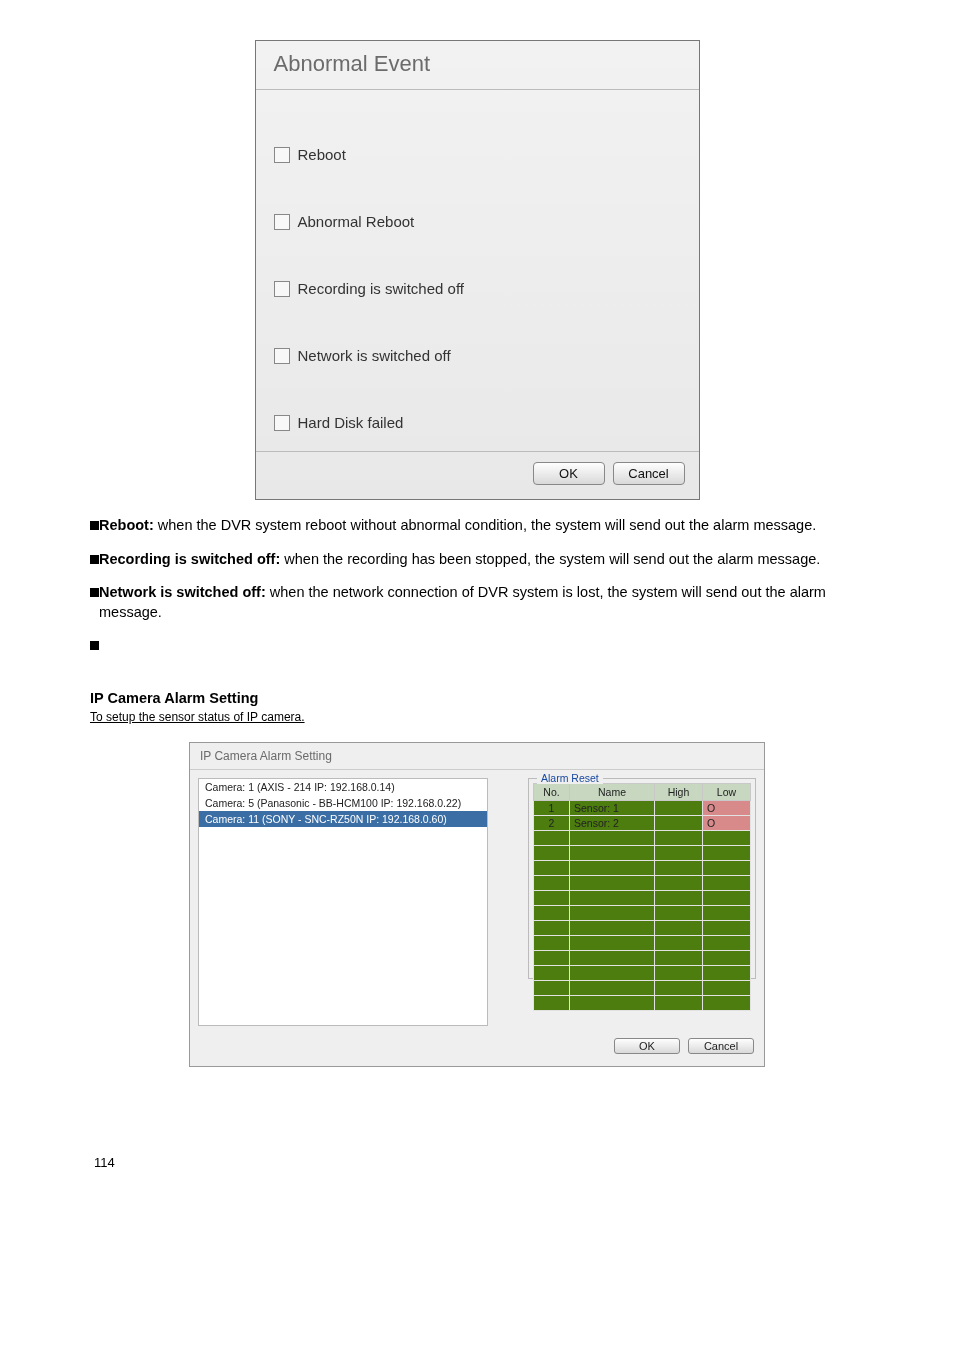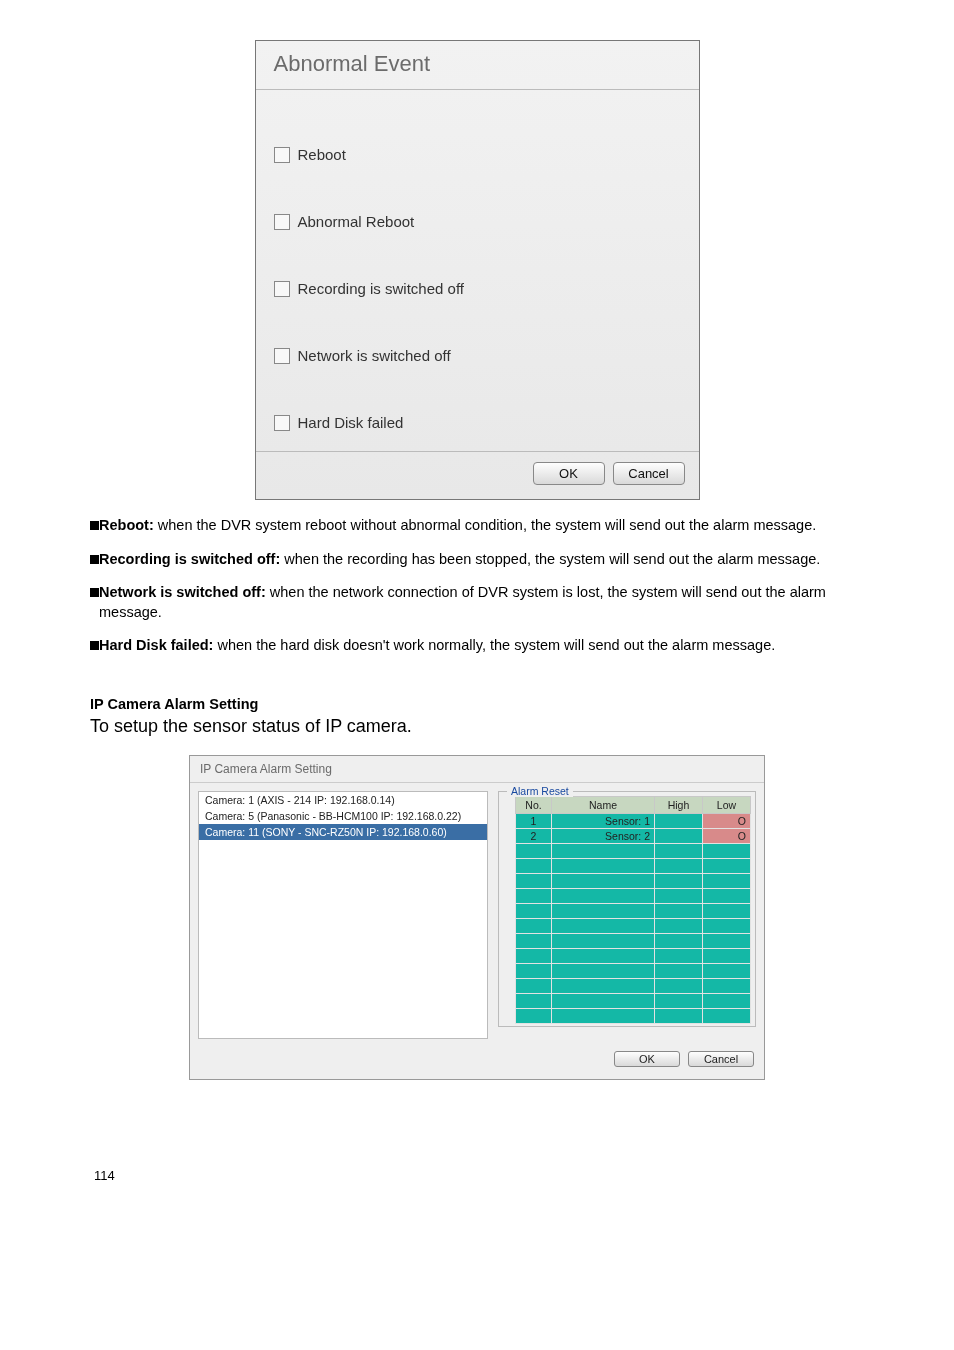--- a/index.html
+++ b/index.html
@@ -50,21 +50,21 @@
     cursor: pointer;
   }
 
   
   .bullets { margin: 0 0 40px 0; font-size: 14.5px; line-height: 1.35; color: #000; }
   .bullet { display: flex; align-items: flex-start; margin: 14px 0; }
   .sq { width: 9px; height: 9px; background: #000; flex: 0 0 auto; margin-top: 5px; }
   .bt b { font-weight: bold; }
 
   .section-hdr { font-weight: bold; font-size: 14.5px; margin: 10px 0 4px 0; }
-  .section-txt { font-size: 18px; margin-bottom: 18px; }
+  .section-txt { font-size: 12px; margin-bottom: 18px; text-decoration: underline; }
 
   
   .ip-dialog-wrap { display: flex; justify-content: center; }
   .ip-dialog {
     width: 576px;
     border: 1px solid #999;
     background: #efefef;
     font-size: 11px;
     color: #222;
   }
@@ -86,52 +86,53 @@
     padding: 2px 6px;
     white-space: nowrap;
     font-size: 10.5px;
   }
   .camlist-item.selected { background: #3a6ea5; color: #fff; }
 
   .alarm-reset {
     flex: 1;
     border: 1px solid #bbb;
     background: #efefef;
-    padding: 4px 4px 6px 16px;
+    padding: 4px 4px 6px 4px;
     position: relative;
-    height: 236px;
+    height: 201px;
+    margin-left: 30px;
   }
   .alarm-reset-legend {
     position: absolute;
     top: -7px; left: 8px;
     background: #efefef;
     padding: 0 4px;
     color: #1a4aa0;
     font-size: 10.5px;
   }
   table.sensor {
     width: 100%;
     border-collapse: collapse;
-    background: #14b8a6;
+    background: #4d7c0f;
     table-layout: fixed;
   }
   table.sensor th {
     background: #c7d7c0;
     font-weight: normal;
     font-size: 10.5px;
     padding: 2px 4px;
     border: 1px solid #c8c8c8;
     text-align: center;
   }
   table.sensor td {
     font-size: 10.5px;
     padding: 1px 4px;
     border: 1px solid #e2e2e2;
     height: 15px;
-    text-align: right;
+    text-align: left;
   }
   table.sensor td.center { text-align: center; }
   .low-mark { background: #d88a8a; text-align:center; }
 
   .ip-footer { display: flex; justify-content: flex-end; gap: 8px; padding: 8px 10px 12px 10px; }
   .btn-sm {
     min-width: 66px;
     padding: 1px 10px;
     font-size: 11px;
     border: 1px solid #888;
@@ -187,21 +188,20 @@
     <div class="bullet">
       <span class="sq"></span>
       <span class="bt"><b>Recording is switched off:</b><span> when the recording has been stopped, the system will send out the alarm message.</span></span>
     </div>
     <div class="bullet">
       <span class="sq"></span>
       <span class="bt"><b>Network is switched off:</b><span> when the network connection of DVR system is lost, the system will send out the alarm message.</span></span>
     </div>
     <div class="bullet">
       <span class="sq"></span>
-      <span class="bt"><b>Hard Disk failed:</b><span> when the hard disk doesn't work normally, the system will send out the alarm message.</span></span>
     </div>
   </div>
 
   <div class="section-hdr">IP Camera Alarm Setting</div>
   <div class="section-txt">To setup the sensor status of IP camera.</div>
 
   <div class="ip-dialog-wrap">
     <div class="ip-dialog">
       <div class="ip-title">IP Camera Alarm Setting</div>
       <div class="ip-body">

